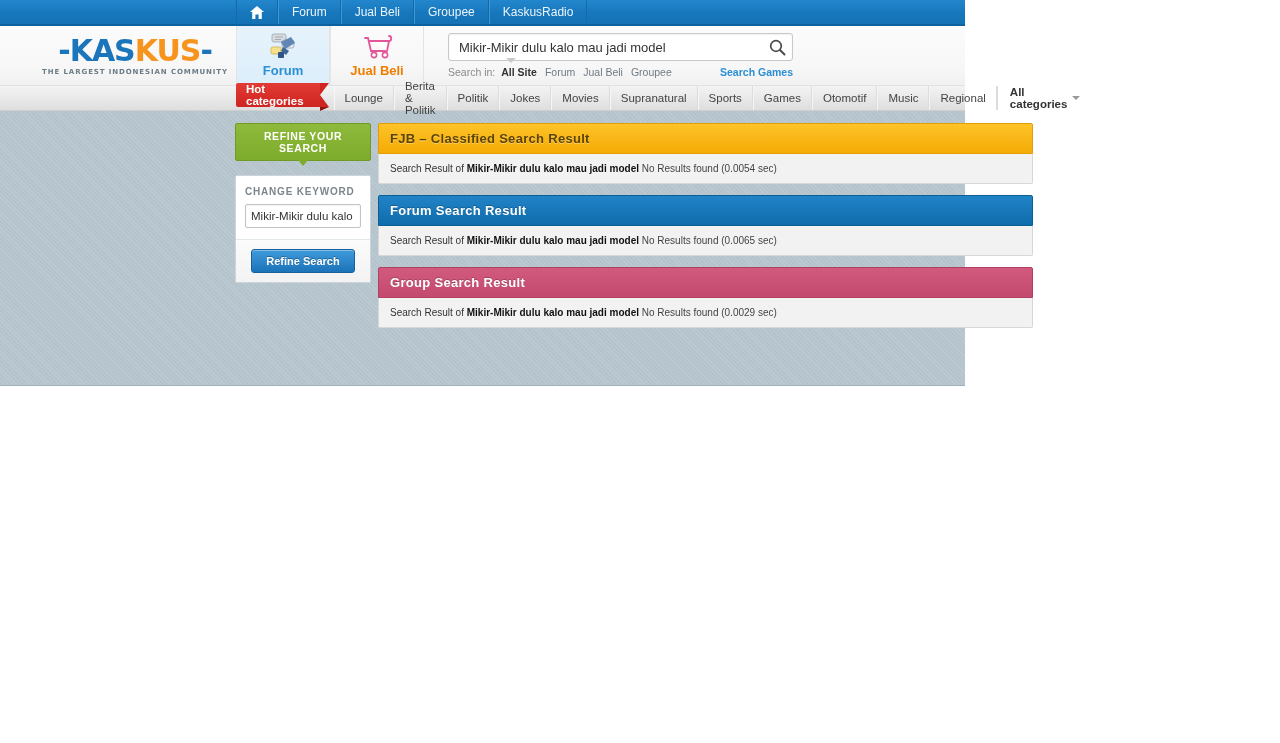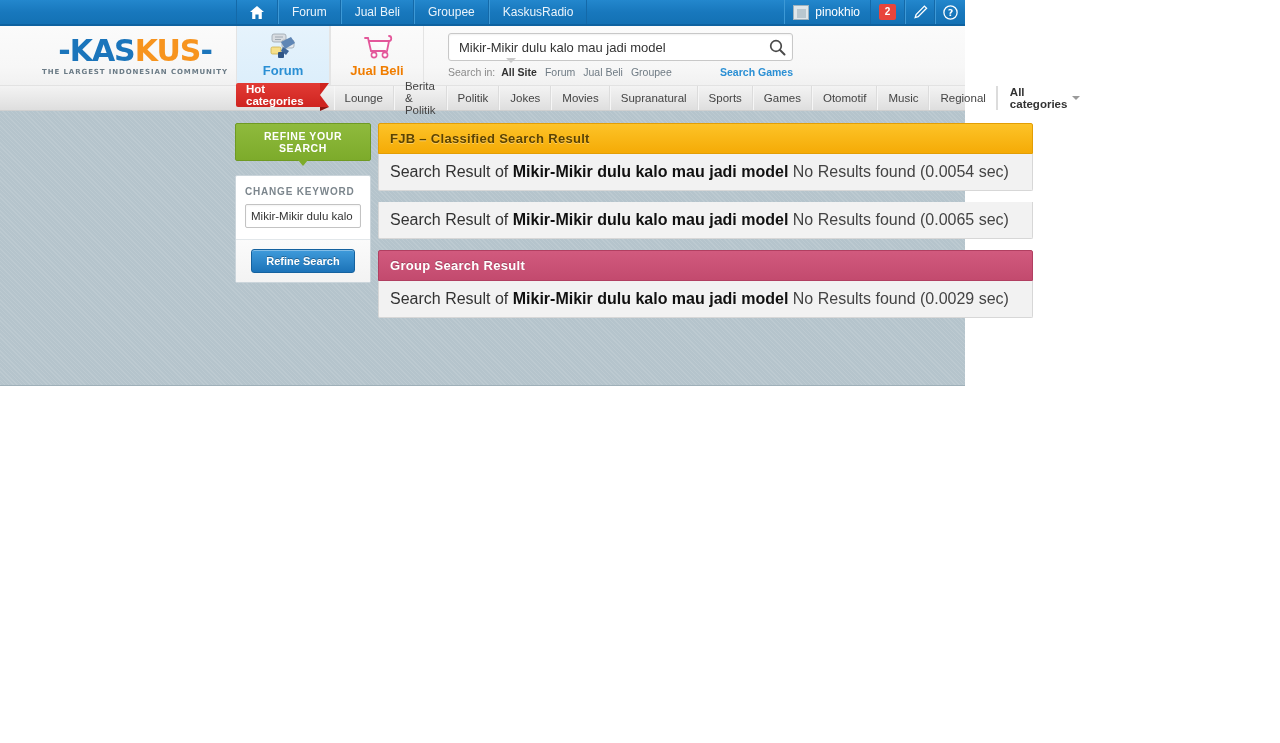--- a/index.html
+++ b/index.html
@@ -368,21 +368,21 @@
     color: #ffffff;
     border: 1px solid #b13f61;
     text-shadow: 0 -1px 0 rgba(0,0,0,0.22);
   }
   .result-body {
     background: #f2f2f2;
     border: 1px solid #d7d7d7;
     border-top: none;
     border-radius: 0 0 2px 2px;
     padding: 9px 11px;
-    font-size: 16px;
+    font-size: 10px;
     color: #333;
   }
   .result-body b { color: #111; }
   .result-body .dim { color: #444; }
 </style>
 </head>
 <body>
 
 <div id="screen">
  <div class="page">
@@ -395,40 +395,20 @@
             <path d="M7 0 L14 6 L11.8 6 L11.8 13 L8.6 13 L8.6 8.4 L5.4 8.4 L5.4 13 L2.2 13 L2.2 6 L0 6 Z" fill="#ffffff"></path>
           </svg>
         </span>
       </a>
       <a class="topbar-item">Forum</a>
       <a class="topbar-item">Jual Beli</a>
       <a class="topbar-item">Groupee</a>
       <a class="topbar-item">KaskusRadio</a>
     </div>
 
-    <div class="topbar-right">
-      <a class="tb-user">
-        <span class="tb-avatar"></span>
-        <span>pinokhio</span>
-      </a>
-      <div class="tb-badge-wrap">
-        <span class="tb-badge">2</span>
-      </div>
-      <div class="tb-icon">
-        <svg width="15" height="15" viewBox="0 0 15 15">
-          <path d="M11.4 1.1 L13.6 3.3 L5.2 11.7 L2.2 12.6 L3.1 9.6 Z" fill="none" stroke="#ffffff" stroke-width="1.3"></path>
-        </svg>
-      </div>
-      <div class="tb-icon last">
-        <svg width="15" height="15" viewBox="0 0 15 15">
-          <circle cx="7.5" cy="7.5" r="6.6" fill="none" stroke="#ffffff" stroke-width="1.3"></circle>
-          <text x="7.5" y="11" font-size="9" font-weight="bold" fill="#ffffff" text-anchor="middle" font-family="DejaVu Sans, sans-serif">?</text>
-        </svg>
-      </div>
-    </div>
   </div>
 
   <div class="header">
     <div class="logo-zone">
       <a class="logo">
         <span class="logo-word">
           <span class="logo-dash">-</span>
               <span class="logo-kas">KAS</span>
               <span class="logo-kus">KUS</span>
               <span class="logo-dash">-</span>
@@ -529,20 +509,21 @@
 
 
         <div class="result-block">
           <div class="result-head fjb">FJB – Classified Search Result</div>
           <div class="result-body">
             <span>Search Result of </span><b>Mikir-Mikir dulu kalo mau jadi model</b><span class="dim"> No Results found (0.0054 sec)</span>
           </div>
         </div>
 
         <div class="result-block">
+          <div class="result-head forum">Forum Search Result</div>
           <div class="result-body">
             <span>Search Result of </span><b>Mikir-Mikir dulu kalo mau jadi model</b><span class="dim"> No Results found (0.0065 sec)</span>
           </div>
         </div>
 
         <div class="result-block">
           <div class="result-head group">Group Search Result</div>
           <div class="result-body">
             <span>Search Result of </span><b>Mikir-Mikir dulu kalo mau jadi model</b><span class="dim"> No Results found (0.0029 sec)</span>
           </div>

